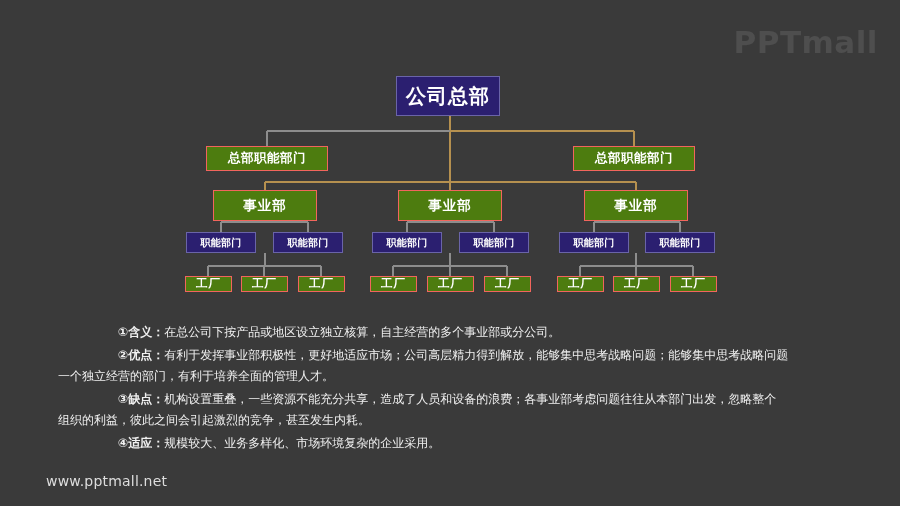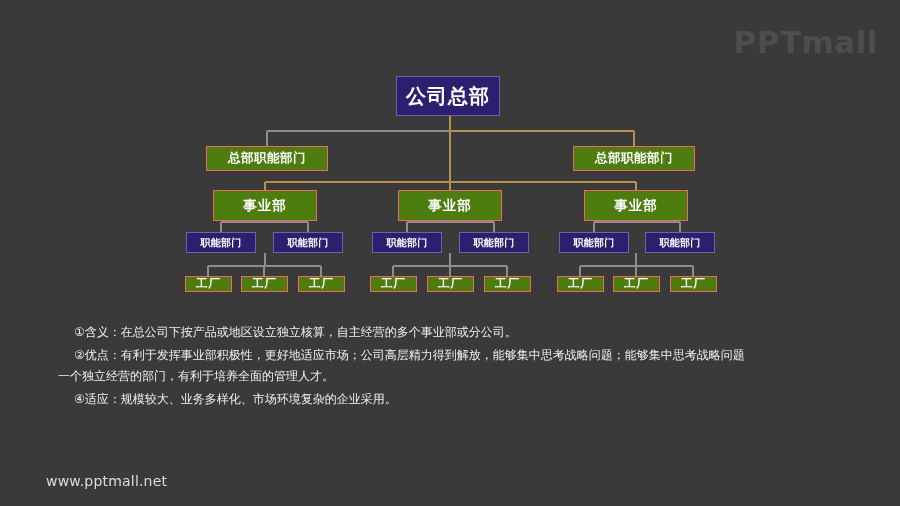--- a/index.html
+++ b/index.html
@@ -121,21 +121,22 @@
     line-height: 21.5px;
     color: #f0f0f0;
   }
 
   .para {
     margin-bottom: 1px;
     text-align: justify;
   }
 
   .para .lead {
-    font-weight: normal;
+    font-weight: bold;
+    margin-left: 44px;
   }
 
   .para .cont {
     display: block;
     margin-left: -16px;
   }
 </style>
 </head>
 <body>
 
@@ -220,17 +221,20 @@
 </div>
 
 <div class="body-text">
   <div class="para">
     <span class="lead">①含义：</span><span>在总公司下按产品或地区设立独立核算，自主经营的多个事业部或分公司。</span>
   </div>
   <div class="para">
     <span class="lead">②优点：</span><span>有利于发挥事业部积极性，更好地适应市场；公司高层精力得到解放，能够集中思考战略问题；能够集中思考战略问题</span><span class="cont">一个独立经营的部门，有利于培养全面的管理人才。</span>
   </div>
   <div class="para">
+    <span class="lead">③缺点：</span><span>机构设置重叠，一些资源不能充分共享，造成了人员和设备的浪费；各事业部考虑问题往往从本部门出发，忽略整个</span><span class="cont">组织的利益，彼此之间会引起激烈的竞争，甚至发生内耗。</span>
+  </div>
+  <div class="para">
     <span class="lead">④适应：</span><span>规模较大、业务多样化、市场环境复杂的企业采用。</span>
   </div>
 </div>
 
 <div class="footer">www.pptmall.net</div>
 
 </body></html>

